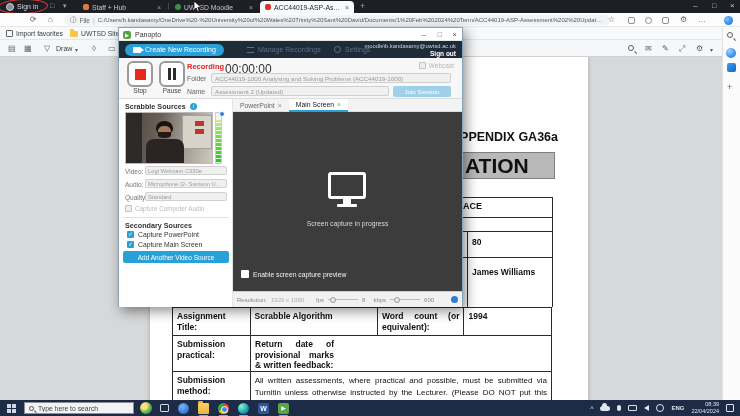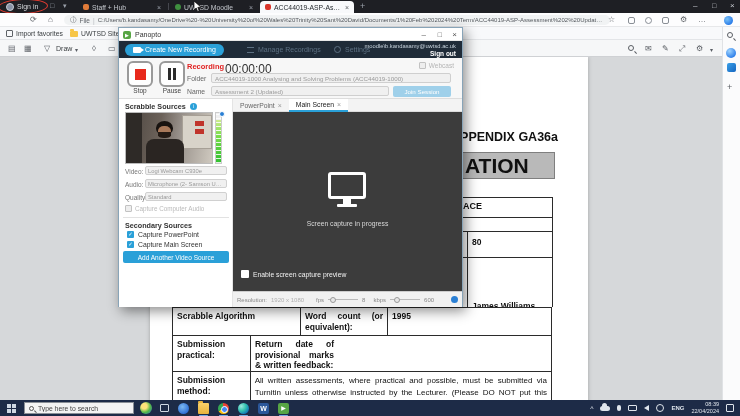--- a/index.html
+++ b/index.html
@@ -262,27 +262,28 @@
       <div class="a hline" style="left:20px;top:140px;width:382px;"></div>
       <div class="a hline" style="left:20px;top:160px;width:382px;"></div>
       <div class="a hline" style="left:20px;top:174px;width:382px;"></div>
       <div class="a hline" style="left:20px;top:200px;width:382px;"></div>
       <div class="a vline" style="left:311px;top:160px;height:90px;"></div>
       <div class="a vline" style="left:317px;top:174px;height:76px;"></div>
       <div class="a vline" style="left:402px;top:140px;height:110px;"></div>
 
       <div class="a doc-b" style="left:313px;top:144px;font-size:9px;text-align:right;">ACE</div>
       <div class="a doc-b" style="left:322px;top:180px;font-size:8.5px;">80</div>
-      <div class="a doc-b" style="left:322px;top:210px;font-size:8.5px;margin-top:34px;">James Williams</div>
+      <div class="a doc-b" style="left:322px;top:210px;font-size:8.5px;">James Williams</div>
 
       <div class="a doc-grid">
         <div class="dg-row" style="height:28px;">
+          <div class="dg c1 dgb">Assignment Title:</div>
           <div class="dg c2 dgb">Scrabble Algorithm</div>
           <div class="dg c3 dgb">Word count (or equivalent):</div>
-          <div class="dg c4 dgb">1995</div>
+          <div class="dg c4 dgb">1994</div>
         </div>
         <div class="dg-row" style="height:36px;">
           <div class="dg c1 dgb">Submission practical:</div>
           <div class="dg c3 dgb">Return date of provisional marks &amp; written feedback:</div>
         </div>
         <div class="dg-row" style="height:45px;">
           <div class="dg c1 dgb">Submission method:</div>
           <div class="dg cmerge para">All written assessments, where practical and possible, must be submitted via Turnitin unless otherwise instructed by the Lecturer. (Please DO NOT put this assessment specification into Turnitin or it will match many similarities with</div>
         </div>
       </div>

